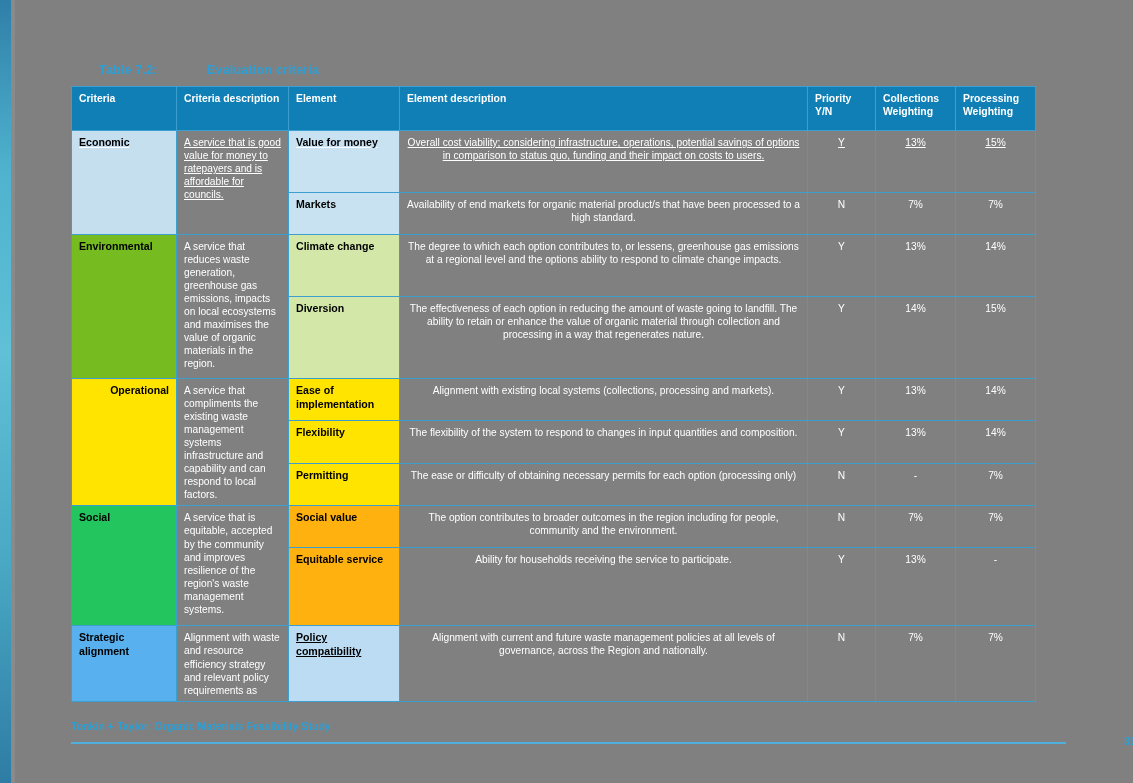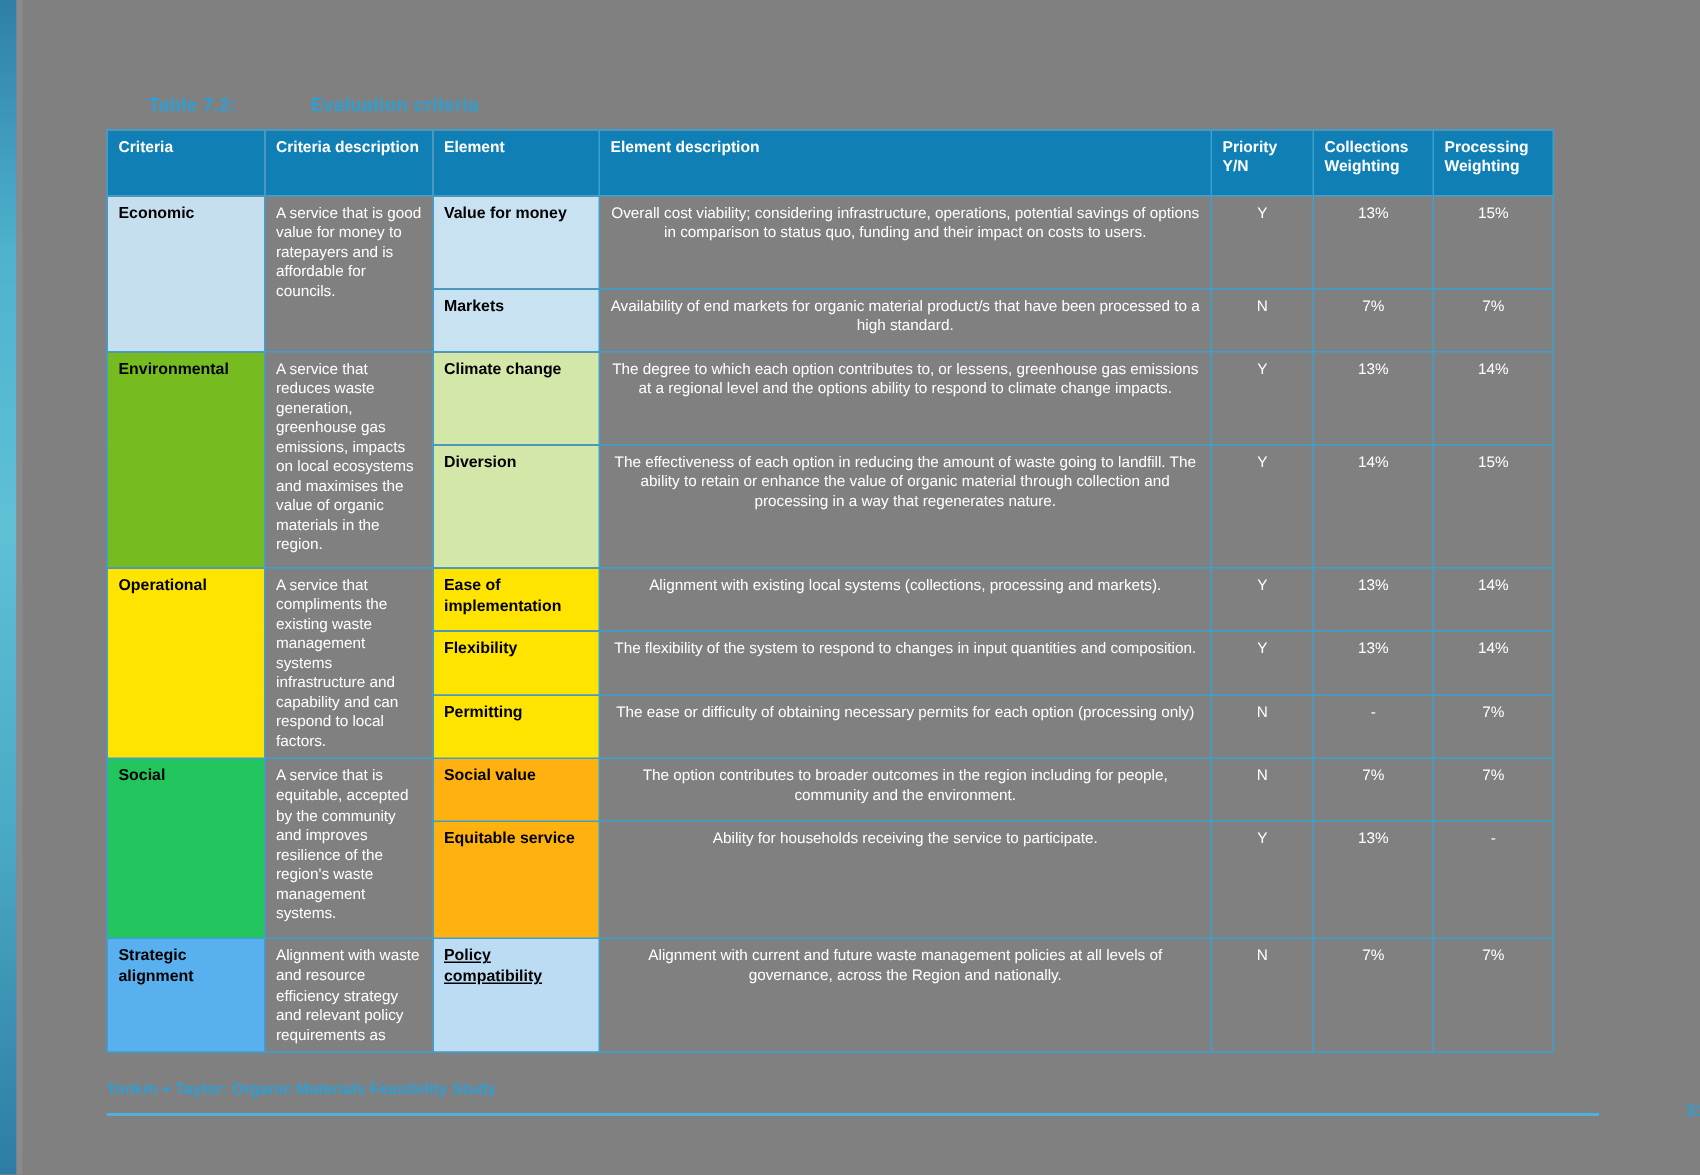--- a/index.html
+++ b/index.html
@@ -96,21 +96,21 @@
 
   
   td.criteria-cell {
     font-weight: bold;
     color: #000000;
     font-size: 10.6px;
     border-color: #3c9fd0;
   }
   .c-economic      { background: #c6dfef; }
   .c-environmental { background: #76bc21; }
-  .c-operational   { background: #ffe400; }
+  .c-operational   { background: #ffe400; text-align: right; }
   .c-social        { background: #22c55e; }
   .c-strategic     { background: #58b0ee; }
 
   
   td.element-cell {
     font-weight: bold;
     color: #000000;
     font-size: 10.6px;
   }
   .e-blue   { background: #c9e2f2; }
@@ -189,21 +189,21 @@
       <th>Criteria</th>
       <th>Criteria description</th>
       <th>Element</th>
       <th>Element description</th>
       <th>Priority Y/N</th>
       <th>Collections Weighting</th>
       <th>Processing Weighting</th>
     </tr>
   </thead>
   <tbody id="table-body">
-      <tr style="height: 62px;">
+      <tr style="height: 62px; text-decoration: underline;">
         <td class="criteria-cell c-economic" rowspan="2">Economic</td>
         <td class="criteria-desc-cell" rowspan="2">A service that is good value for money to ratepayers and is affordable for councils.</td>
         <td class="element-cell e-blue">Value for money</td>
         <td class="desc-cell vmid">Overall cost viability; considering infrastructure, operations, potential savings of options in comparison to status quo, funding and their impact on costs to users.</td>
         <td class="val-cell">Y</td>
         <td class="val-cell">13%</td>
         <td class="val-cell">15%</td>
       </tr>
       <tr style="height: 42px;">
         <td class="element-cell e-blue">Markets</td>

